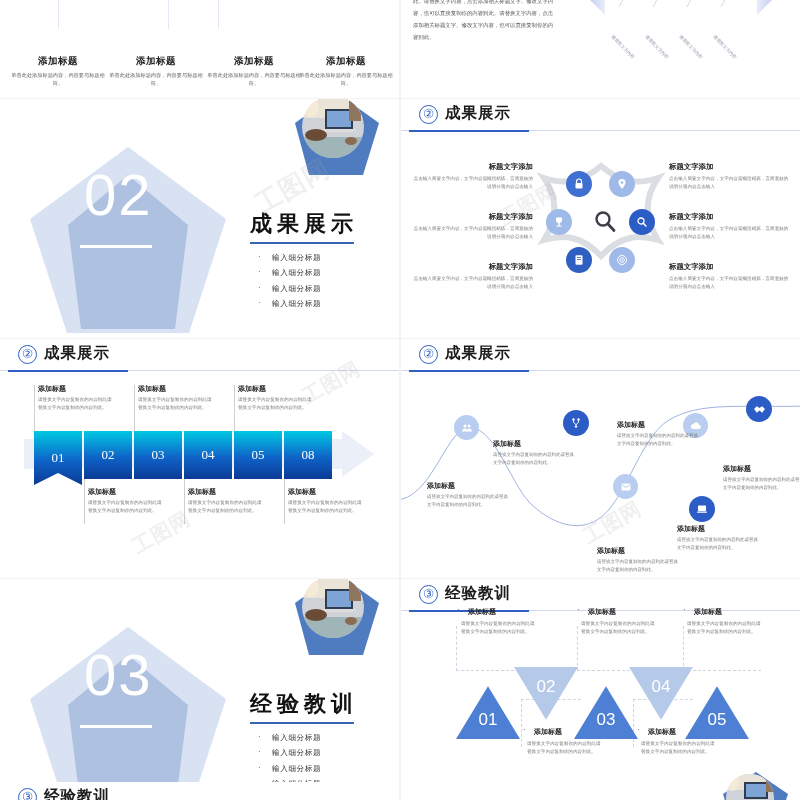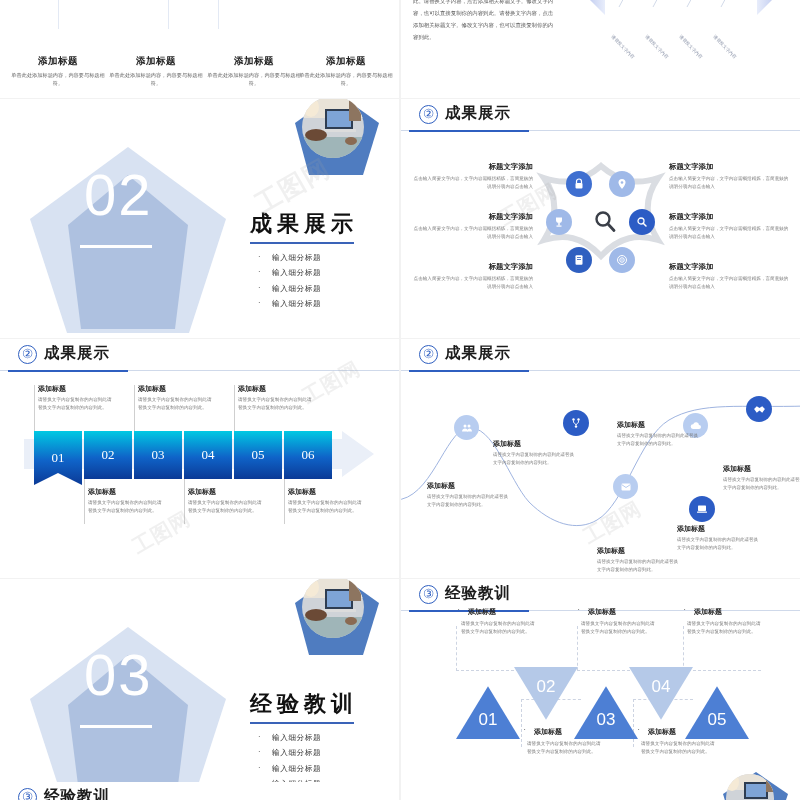--- a/index.html
+++ b/index.html
@@ -306,21 +306,21 @@
     <div class="ribbon" style="left:134px;top:92px;">
         <span>03</span>
       </div>
     <div class="ribbon" style="left:184px;top:92px;">
         <span>04</span>
       </div>
     <div class="ribbon" style="left:234px;top:92px;">
         <span>05</span>
       </div>
     <div class="ribbon" style="left:284px;top:92px;">
-        <span>06</span>
+        <span>08</span>
       </div>
 
     <div class="rbox" style="left:38px;top:45px;">
       <div class="h">添加标题</div>
       <div class="p">请替换文字内容复制你的内容到此请替换文字内容复制你的内容到此。</div>
     </div>
     <div class="rbox" style="left:138px;top:45px;">
       <div class="h">添加标题</div>
       <div class="p">请替换文字内容复制你的内容到此请替换文字内容复制你的内容到此。</div>
     </div>

